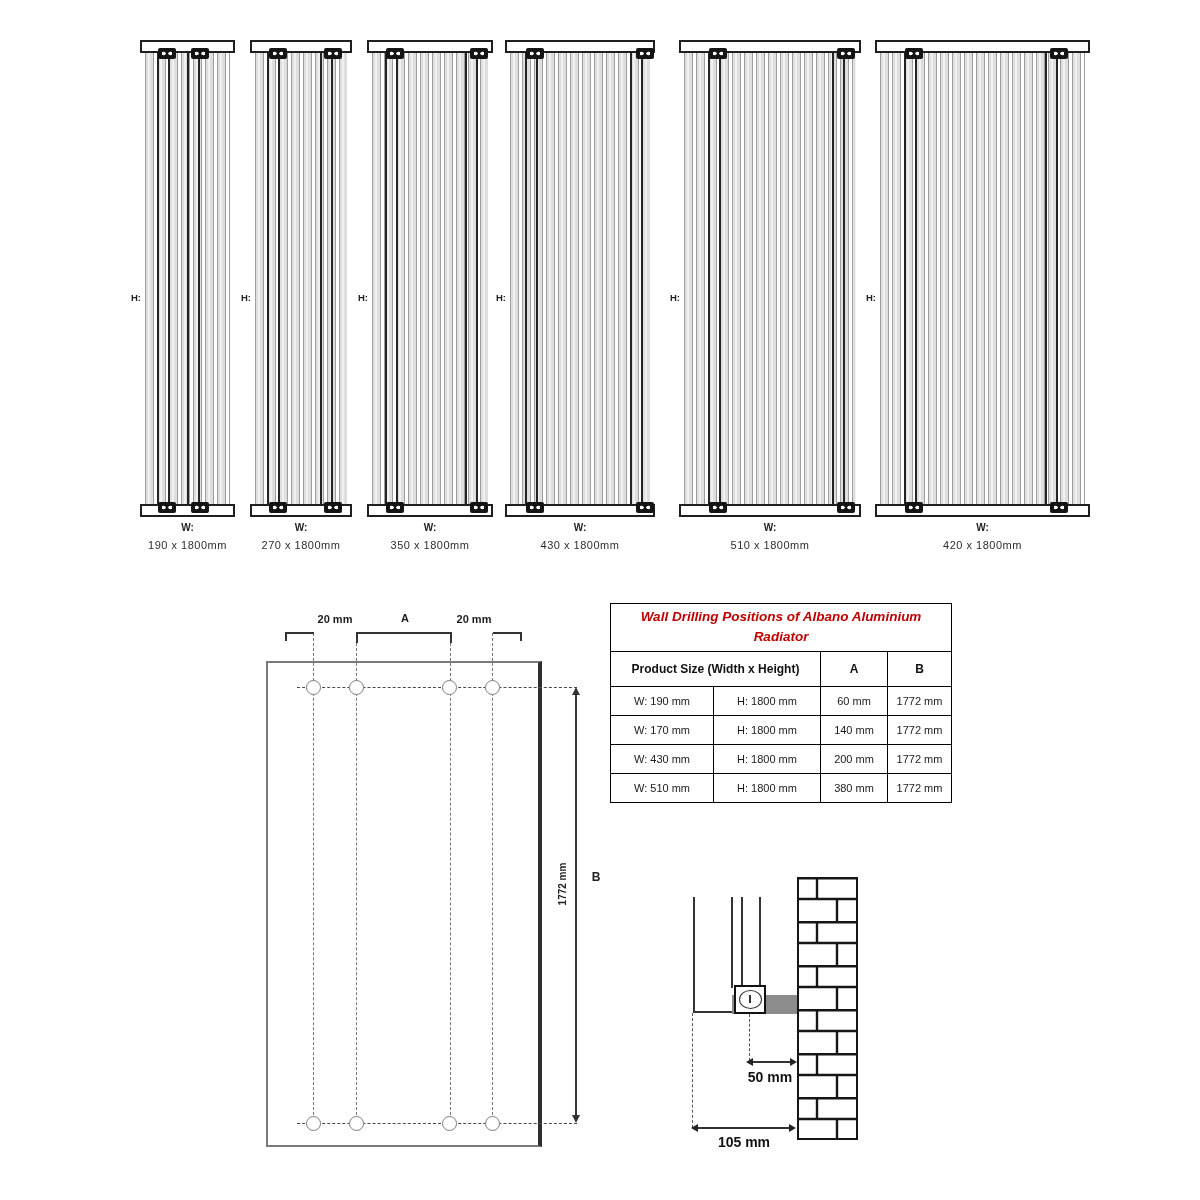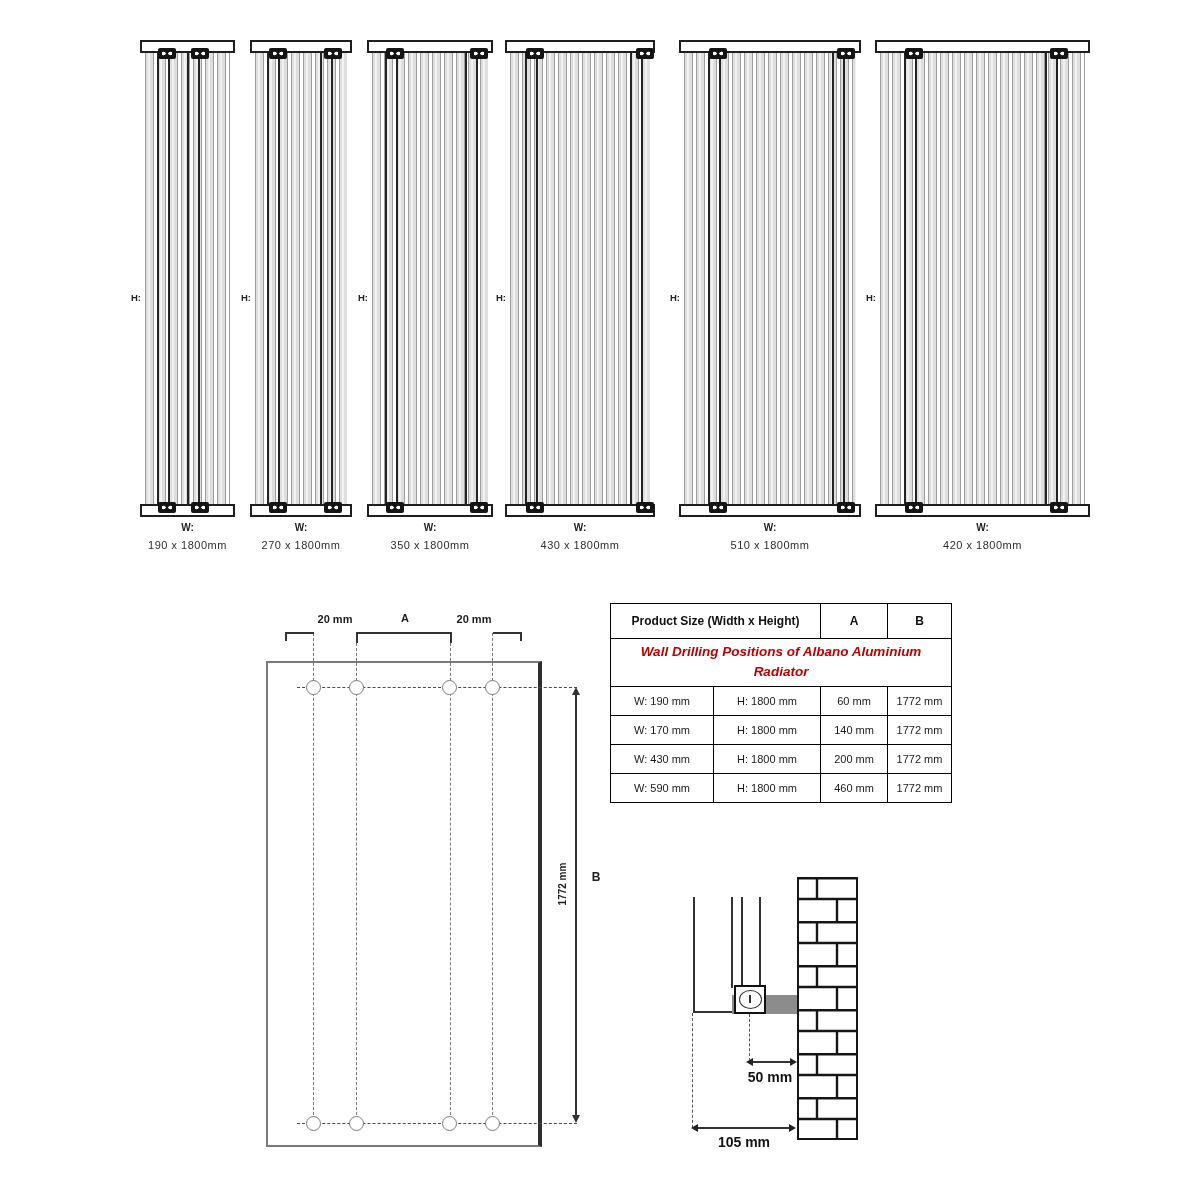--- a/index.html
+++ b/index.html
@@ -239,26 +239,26 @@
 
   <table id="spec-table">
     <colgroup>
         <col style="width:103px">
         <col style="width:107px">
         <col style="width:67px">
         <col style="width:64px">
       </colgroup>
     <thead>
       <tr>
+        <th class="t-title" colspan="4">Wall Drilling Positions of Albano Aluminium Radiator</th>
+      </tr>
+      <tr>
         <th class="t-head" colspan="2">Product Size (Width x Height)</th>
         <th class="t-head">A</th>
         <th class="t-head">B</th>
-      </tr>
-      <tr>
-        <th class="t-title" colspan="4">Wall Drilling Positions of Albano Aluminium Radiator</th>
       </tr>
     </thead>
     <tbody>
       <tr>
         <td>W: 190 mm</td>
         <td>H: 1800 mm</td>
         <td>60 mm</td>
         <td>1772 mm</td>
       </tr>
       <tr>
@@ -267,23 +267,23 @@
         <td>140 mm</td>
         <td>1772 mm</td>
       </tr>
       <tr>
         <td>W: 430 mm</td>
         <td>H: 1800 mm</td>
         <td>200 mm</td>
         <td>1772 mm</td>
       </tr>
       <tr>
-        <td>W: 590 mm</td>
+        <td>W: 510 mm</td>
         <td>H: 1800 mm</td>
-        <td>460 mm</td>
+        <td>380 mm</td>
         <td>1772 mm</td>
       </tr>
     </tbody>
   </table>
 
   <svg class="abs" style="left:797px;top:877px;" width="61" height="263" viewBox="0 0 61 263">
     <defs>
       <pattern id="bricks" width="61" height="44" patternUnits="userSpaceOnUse">
         <rect width="61" height="44" fill="#fff"></rect>
         <path d="M0 1.2 H61 M0 22 H61 M20 1.2 V22 M40 22 V44" stroke="#161616" stroke-width="2.4" fill="none"></path>

